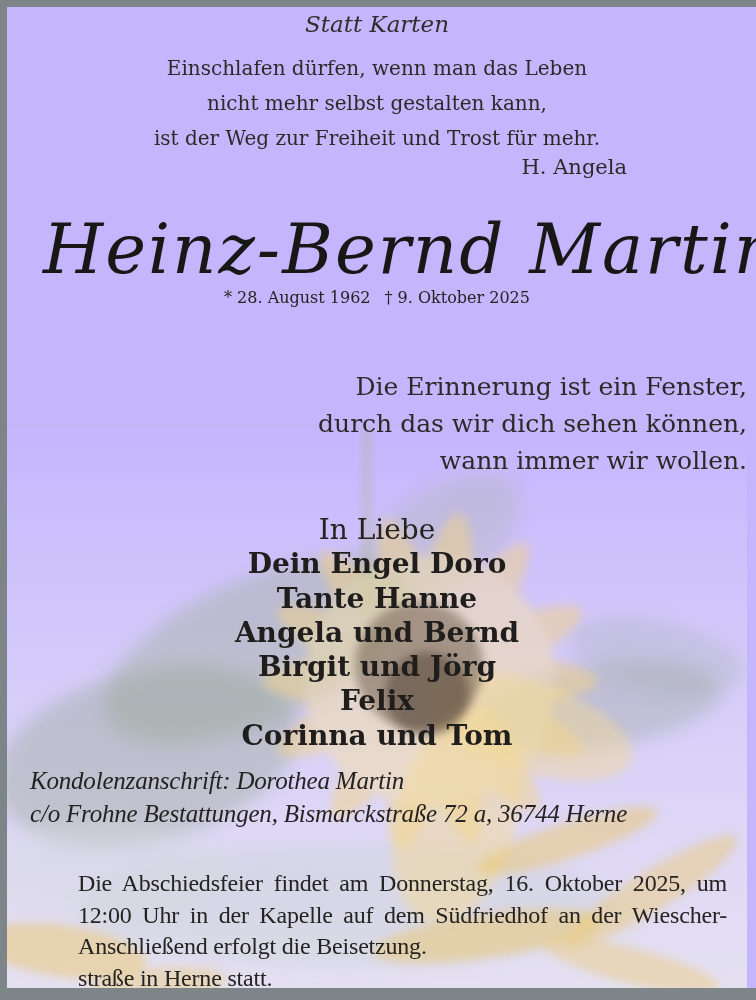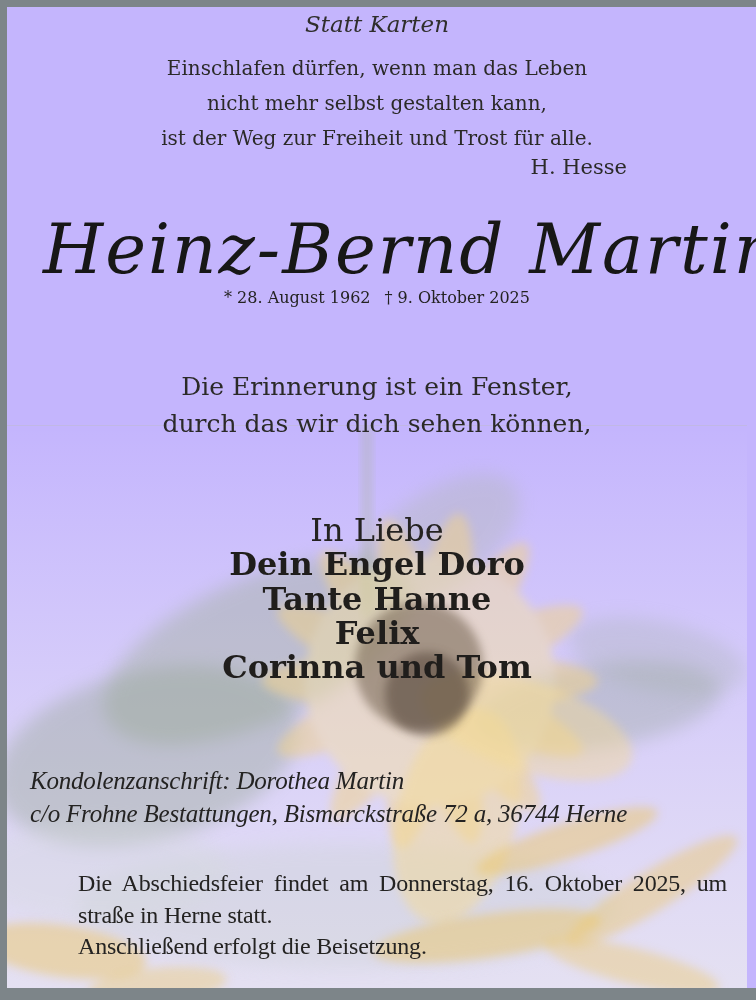--- a/index.html
+++ b/index.html
@@ -65,29 +65,29 @@
   }
   .dates {
     top: 281px;
     text-align: center;
     font-size: 16px;
     color: #242322;
   }
   .dates .sep { display: inline-block; width: 14px; }
   .poem {
     top: 361px;
-    text-align: center;
+    text-align: right;
     font-size: 25px;
     line-height: 37px;
     color: #2b2a28;
   }
   .mourners {
     top: 506px;
     text-align: center;
-    font-size: 32px;
+    font-size: 28px;
     line-height: 34.3px;
     color: #242220;
   }
   .mourners .names { font-weight: bold; color: #201e1c; }
   .condolence {
     top: 757px;
     left: 23px; width: 700px;
     font-family: "Liberation Serif", serif;
     font-size: 25px;
     line-height: 33px;
@@ -174,47 +174,51 @@
           <ellipse cx="150" cy="560" rx="70" ry="18" opacity="0.4" transform="rotate(-6 150 560)"></ellipse>
         </g>
       </svg>
     </div>
 
     <div class="abs statt-karten">Statt Karten</div>
 
     <div class="abs quote">
       <div>Einschlafen dürfen, wenn man das Leben</div>
       <div>nicht mehr selbst gestalten kann,</div>
-      <div>ist der Weg zur Freiheit und Trost für alle.</div>
-    </div>
-    <div class="abs attribution">H. Hesse</div>
+      <div>ist der Weg zur Freiheit und Trost für mehr.</div>
+    </div>
+    <div class="abs attribution">H. Angela</div>
 
     <div class="abs deceased-name">Heinz-Bernd Martin</div>
     <div class="abs dates">
       <span>* 28. August 1962</span><span class="sep"></span><span>† 9. Oktober 2025</span>
     </div>
 
     <div class="abs poem">
       <div>Die Erinnerung ist ein Fenster,</div>
       <div>durch das wir dich sehen können,</div>
+      <div>wann immer wir wollen.</div>
     </div>
 
     <div class="abs mourners">
       <div>In Liebe</div>
       <div class="names">Dein Engel Doro</div>
       <div class="names">Tante Hanne</div>
+      <div class="names">Angela und Bernd</div>
+      <div class="names">Birgit und Jörg</div>
       <div class="names">Felix</div>
       <div class="names">Corinna und Tom</div>
     </div>
 
     <div class="abs condolence">
       <div>Kondolenzanschrift: Dorothea Martin</div>
       <div>c/o Frohne Bestattungen, Bismarckstraße 72 a, 36744 Herne</div>
     </div>
 
     <div class="abs funeral">
       <span class="line just">Die Abschiedsfeier findet am Donnerstag, 16. Oktober 2025, um</span>
+      <span class="line just">12:00 Uhr in der Kapelle auf dem Südfriedhof an der Wiescher-</span>
+      <span class="line">Anschließend erfolgt die Beisetzung.</span>
       <span class="line">straße in Herne statt.</span>
-      <span class="line">Anschließend erfolgt die Beisetzung.</span>
     </div>
 
   </div>
 </div>
 
 </body></html>

